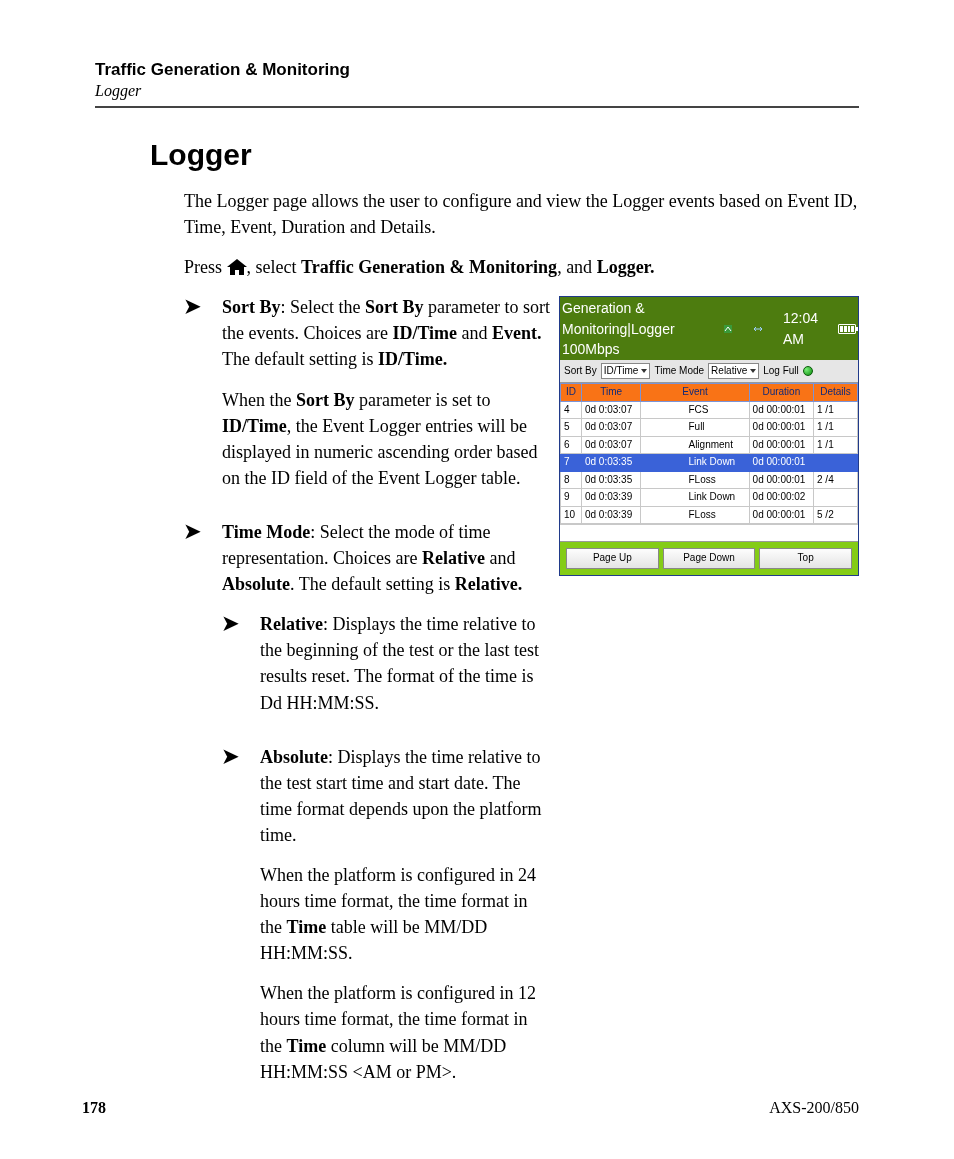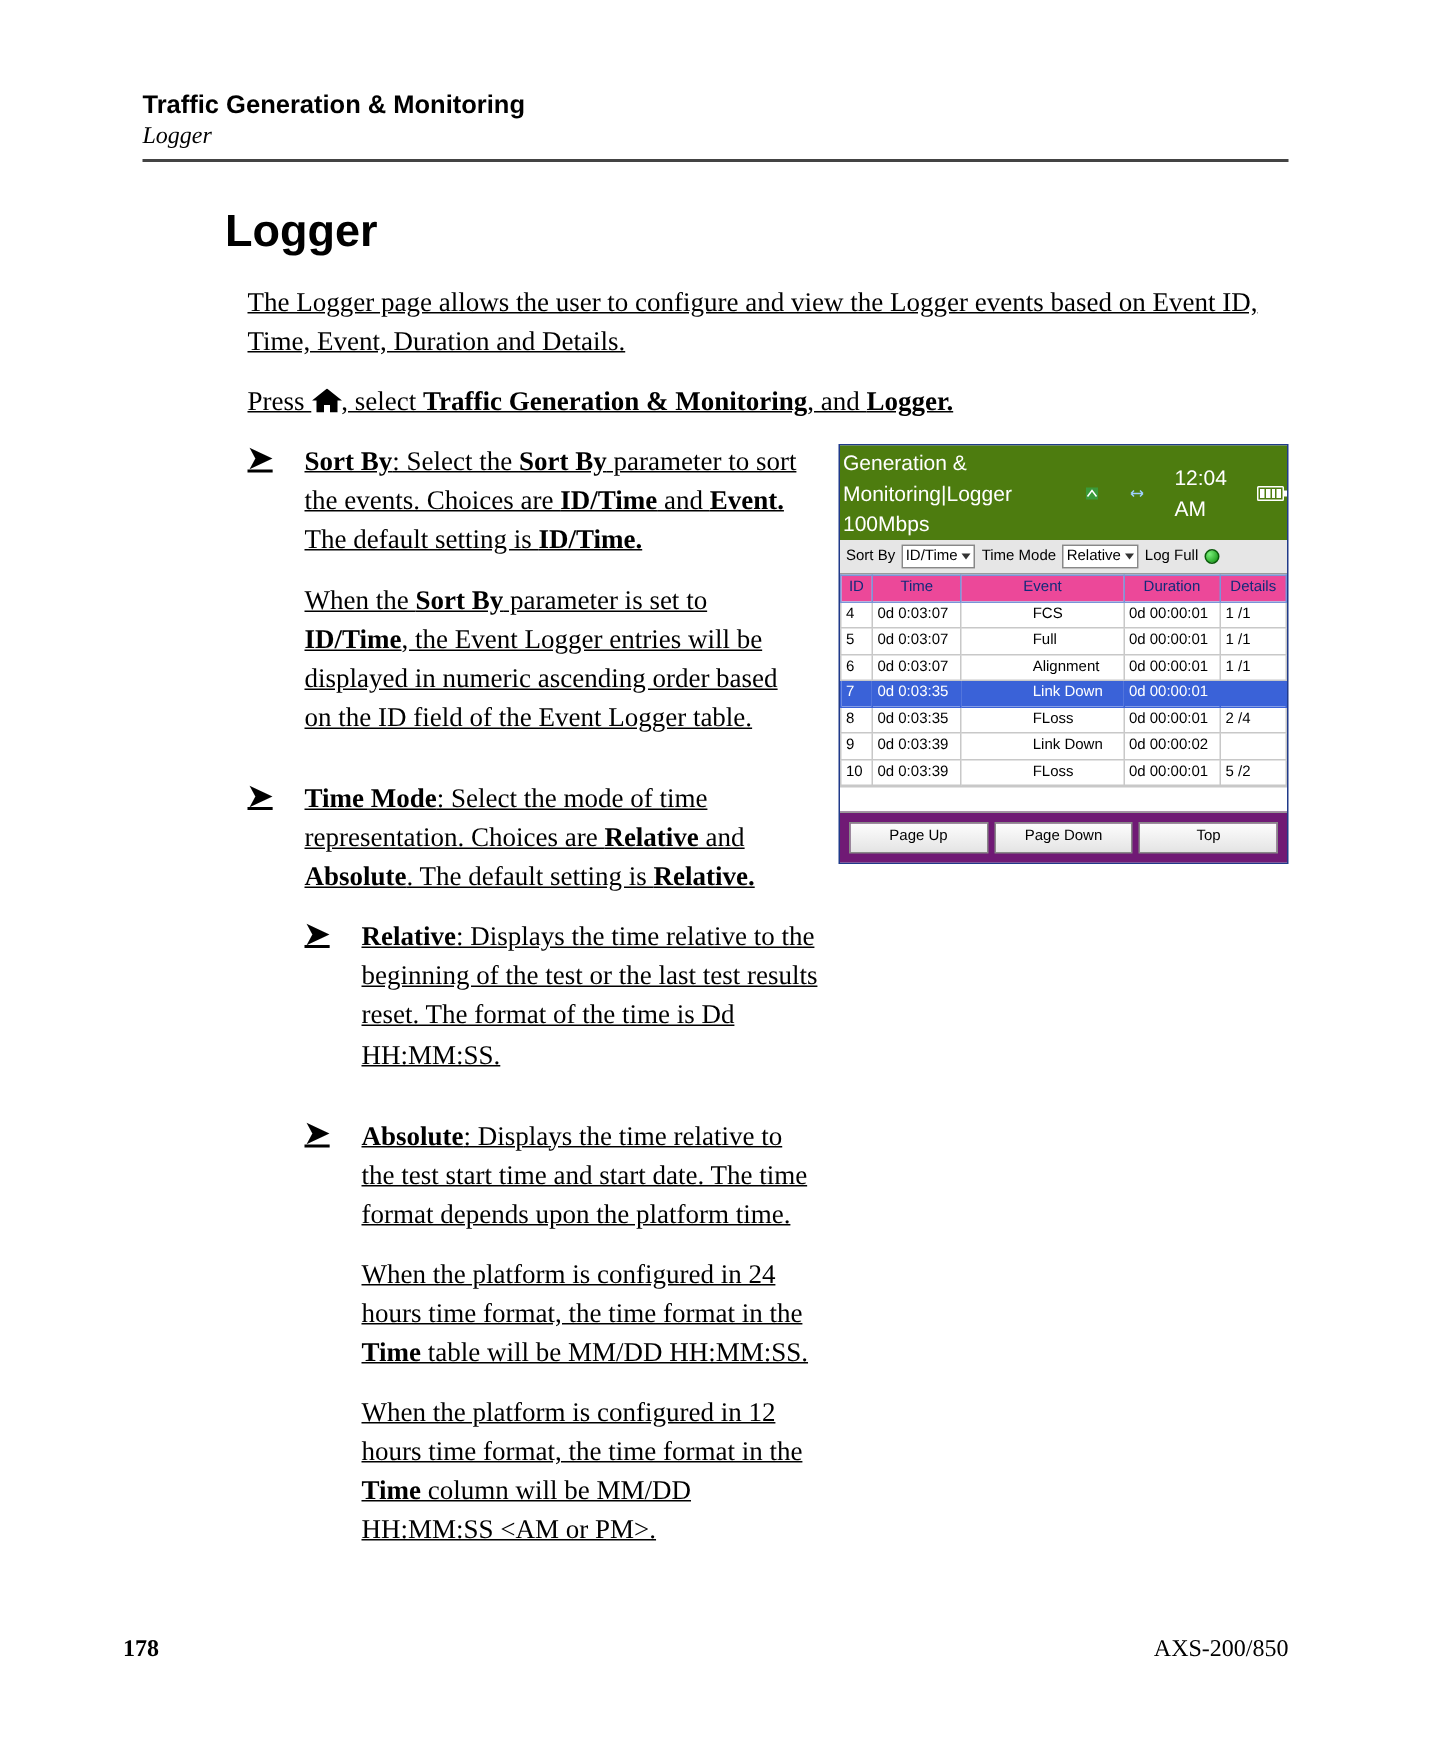--- a/index.html
+++ b/index.html
@@ -34,24 +34,23 @@
     border-top: 2px solid #444;
     margin: 0 0 30px 0;
   }
   .section-title {
     font-family: Arial, Helvetica, sans-serif;
     font-weight: 900;
     font-size: 30px;
     margin: 0 0 16px 55px;
   }
   .body-block {
-    margin-left: 70px;
+    margin-left: 89px;
     font-size: 18px;
     line-height: 1.45;
-    text-decoration: underline;
   }
   .para { margin: 0 0 14px 0; }
   .b { font-weight: bold; }
 
   .home-icon {
     display: inline-block;
     vertical-align: -2px;
   }
   .home-icon svg { display: block; }
 
@@ -144,21 +143,21 @@
     border: 1px solid #0a5a0a;
     box-sizing: border-box;
   }
 
   .device-table {
     width: 100%;
     border-collapse: collapse;
     font-size: 10px;
   }
   .device-table th {
-    background: #ec4899;
+    background: #f97316;
     color: #102a7a;
     border: 1px solid #7a94d8;
     font-weight: normal;
     padding: 1px 3px;
     text-align: center;
   }
   .device-table td {
     border: 1px solid #c8c8c8;
     padding: 1px 3px;
     background: #fff;
@@ -173,21 +172,21 @@
   .device-table td.id { text-align: left; width: 18px; }
   .device-table td.time { width: 60px; }
   .device-table td.event { width: 72px; padding-left: 47px; }
   .device-table td.dur { width: 64px; }
   .device-table td.det { width: 46px; }
 
   .device-buttons {
     display: flex;
     gap: 4px;
     padding: 6px 6px 6px 6px;
-    background: #701a75;
+    background: #84cc16;
     border-top: 1px solid #999;
   }
   .device-buttons .btn {
     flex: 1;
     background: linear-gradient(#fdfdfd,#e4e4e4);
     border: 1px solid #888;
     font-size: 10px;
     text-align: center;
     padding: 2px 0;
   }

